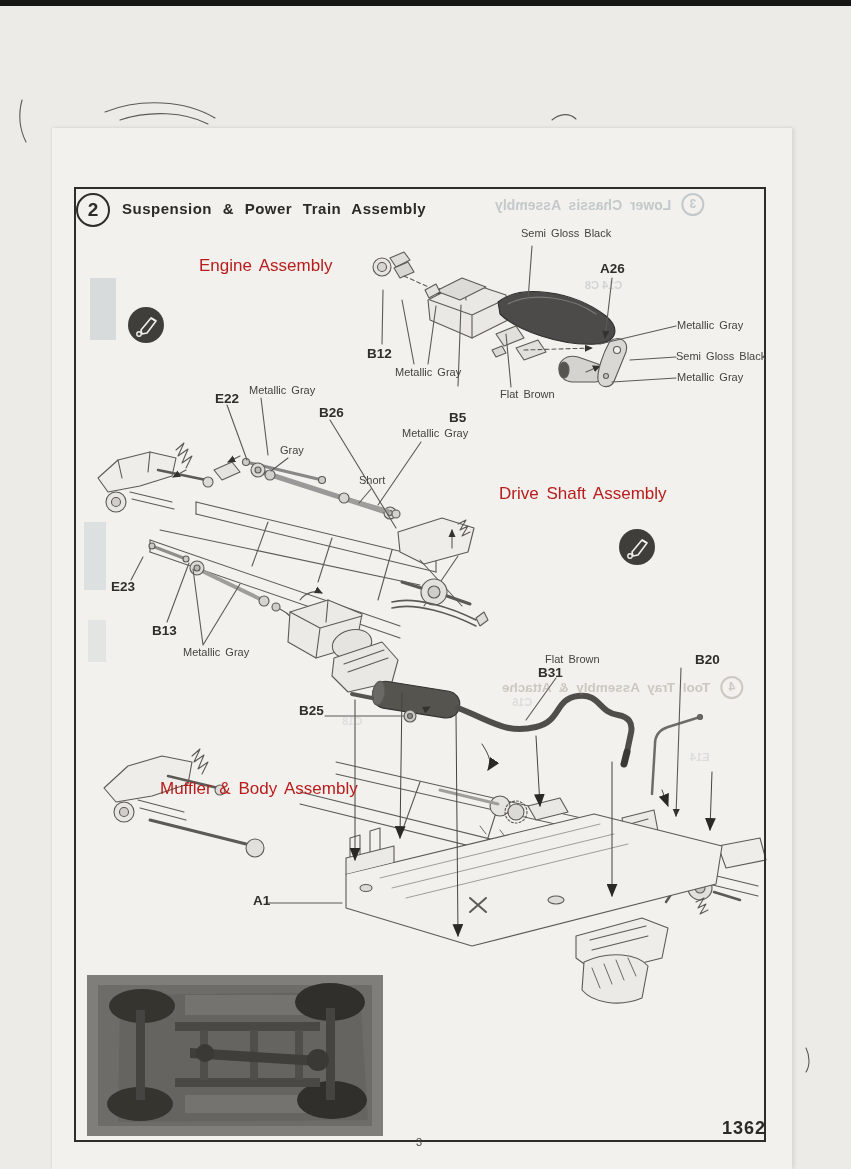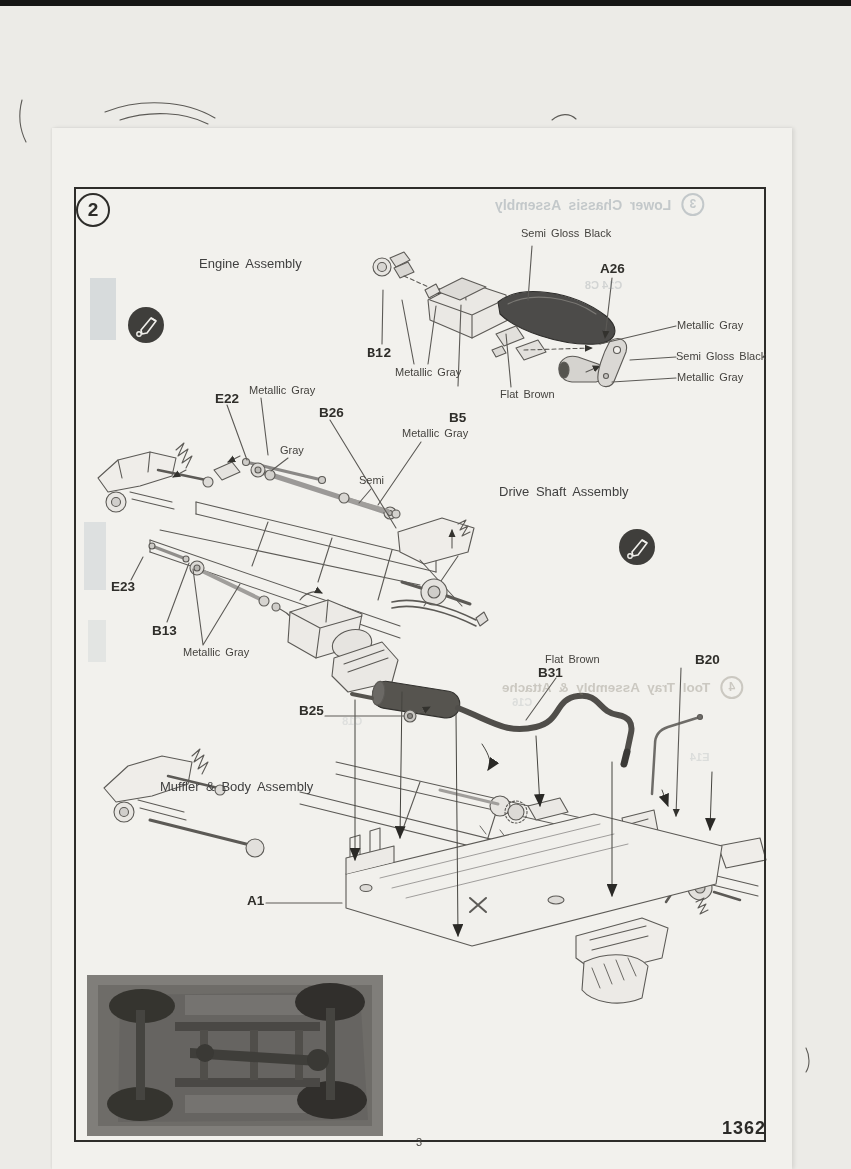--- a/index.html
+++ b/index.html
@@ -5,21 +5,21 @@
   html,body{margin:0;padding:0;}
   body{background:#e9e8e4;font-family:"Liberation Sans",sans-serif;}
   .page{position:relative;width:851px;height:1169px;background:#ecebe7;overflow:hidden;}
   .topbar{position:absolute;left:0;top:0;width:851px;height:6px;background:#161615;}
   .paper{position:absolute;left:52px;top:128px;width:740px;height:1041px;background:#f2f1ed;
          box-shadow:2px 0 4px rgba(0,0,0,0.10), -1px 0 2px rgba(0,0,0,0.05);}
   .frame{position:absolute;left:74px;top:187px;width:692px;height:955px;border:2px solid #2e2d2a;box-sizing:border-box;}
   .step-circle{position:absolute;left:76px;top:193px;width:30px;height:30px;border:2.5px solid #2e2d2a;border-radius:50%;
          font-weight:bold;font-size:19px;color:#2e2d2a;text-align:center;line-height:30px;background:transparent;}
   .title{position:absolute;left:122px;top:200px;font-weight:bold;font-size:15px;color:#2b2a27;letter-spacing:0.5px;word-spacing:6px;white-space:nowrap;}
-  .sec{position:absolute;font-size:13px;color:#404040;white-space:nowrap;word-spacing:3px;}
+  .sec{position:absolute;font-size:17px;color:#b91c1c;white-space:nowrap;word-spacing:3px;}
   .lbl{position:absolute;font-size:11px;color:#45433f;white-space:nowrap;word-spacing:2px;}
   .part{position:absolute;font-weight:bold;font-size:13.5px;color:#2f2e2a;white-space:nowrap;}
   .kitnum{position:absolute;left:722px;top:1118px;font-weight:bold;font-size:18px;color:#2b2a27;letter-spacing:1px;}
   .pagenum{position:absolute;left:416px;top:1136px;font-size:11px;color:#4a4845;}
   svg{position:absolute;left:0;top:0;}
   .art{stroke:#5c5a56;fill:none;stroke-width:1.1;stroke-linejoin:round;stroke-linecap:round;}
   .ghost{position:absolute;transform:scaleX(-1);font-weight:bold;white-space:nowrap;pointer-events:none;}
   .ghost-big{font-size:14px;color:rgba(125,140,150,0.40);word-spacing:4px;display:flex;align-items:center;gap:10px;}
   .ghost-mid{font-size:13.5px;color:rgba(140,133,120,0.38);word-spacing:4px;display:flex;align-items:center;gap:10px;}
   .ghost-sm{font-size:11px;color:rgba(135,145,152,0.30);}
@@ -242,20 +242,21 @@
       <rect x="295" y="1030" width="8" height="50" fill="#504e4a"></rect>
       <path d="M190,1048 L320,1056 L318,1066 L190,1058 Z" fill="#3f3e3a"></path>
       <circle cx="205" cy="1053" r="9" fill="#3a3935"></circle>
       <circle cx="318" cy="1060" r="11" fill="#3a3935"></circle>
     </g>
   </svg>
 
   <div class="frame"></div>
 
   <div class="step-circle">2</div>
+  <div class="title">Suspension &amp; Power Train Assembly</div>
 
   <div class="sec" style="left:199px;top:256px;">Engine Assembly</div>
   <div class="sec" style="left:499px;top:484px;">Drive Shaft Assembly</div>
   <div class="sec" style="left:160px;top:779px;">Muffler &amp; Body Assembly</div>
 
   <div class="cement" style="left:127px;top:306px;">
     <svg width="38" height="38" viewBox="0 0 38 38" style="position:static;">
       <circle cx="19" cy="19" r="18" fill="#3f3e3b"></circle>
       <path d="M14,24 L24,12 L29,15 L20,27 L15,28 Z" fill="none" stroke="#f0efeb" stroke-width="1.6" stroke-linejoin="round"></path>
       <path d="M24,12 L29,15" stroke="#f0efeb" stroke-width="1.6"></path>
@@ -269,38 +270,38 @@
       <path d="M24,12 L29,15" stroke="#f0efeb" stroke-width="1.6"></path>
       <circle cx="12" cy="28" r="2.2" fill="none" stroke="#f0efeb" stroke-width="1.4"></circle>
     </svg>
   </div>
 
   <div class="lbl" style="left:521px;top:227px;">Semi Gloss Black</div>
   <div class="part" style="left:600px;top:261px;text-align:right;">A26</div>
   <div class="lbl" style="left:677px;top:319px;">Metallic Gray</div>
   <div class="lbl" style="left:676px;top:350px;">Semi Gloss Black</div>
   <div class="lbl" style="left:677px;top:371px;">Metallic Gray</div>
-  <div class="part" style="left:367px;top:346px;font-family:Liberation Mono, monospace;">B12</div>
+  <div class="part" style="left:367px;top:346px;">B12</div>
   <div class="lbl" style="left:395px;top:366px;">Metallic Gray</div>
   <div class="part" style="left:449px;top:392px;margin-top:18px;">B5</div>
   <div class="lbl" style="left:500px;top:388px;">Flat Brown</div>
   <div class="part" style="left:215px;top:391px;text-align:center;">E22</div>
   <div class="lbl" style="left:249px;top:384px;">Metallic Gray</div>
   <div class="part" style="left:319px;top:405px;">B26</div>
   <div class="lbl" style="left:402px;top:427px;">Metallic Gray</div>
   <div class="lbl" style="left:280px;top:444px;">Gray</div>
-  <div class="lbl" style="left:359px;top:474px;">Semi</div>
+  <div class="lbl" style="left:359px;top:474px;">Short</div>
   <div class="part" style="left:111px;top:579px;">E23</div>
   <div class="part" style="left:152px;top:623px;">B13</div>
   <div class="lbl" style="left:183px;top:646px;">Metallic Gray</div>
   <div class="lbl" style="left:545px;top:653px;">Flat Brown</div>
   <div class="part" style="left:538px;top:665px;text-align:center;">B31</div>
   <div class="part" style="left:695px;top:652px;">B20</div>
   <div class="part" style="left:299px;top:703px;">B25</div>
-  <div class="part" style="left:247px;top:893px;text-align:center;">A1</div>
+  <div class="part" style="left:253px;top:893px;text-align:center;">A1</div>
 
   <div class="ghost ghost-big" style="left:495px;top:193px;">
     <span class="gcirc">3</span>
     <span>Lower Chassis Assembly</span>
   </div>
   <div class="ghost ghost-mid" style="left:502px;top:676px;">
     <span class="gcirc">4</span>
     <span>Tool Tray Assembly &amp; Attache</span>
   </div>
   <div class="ghost ghost-sm" style="left:585px;top:279px;">C14    C8</div>

